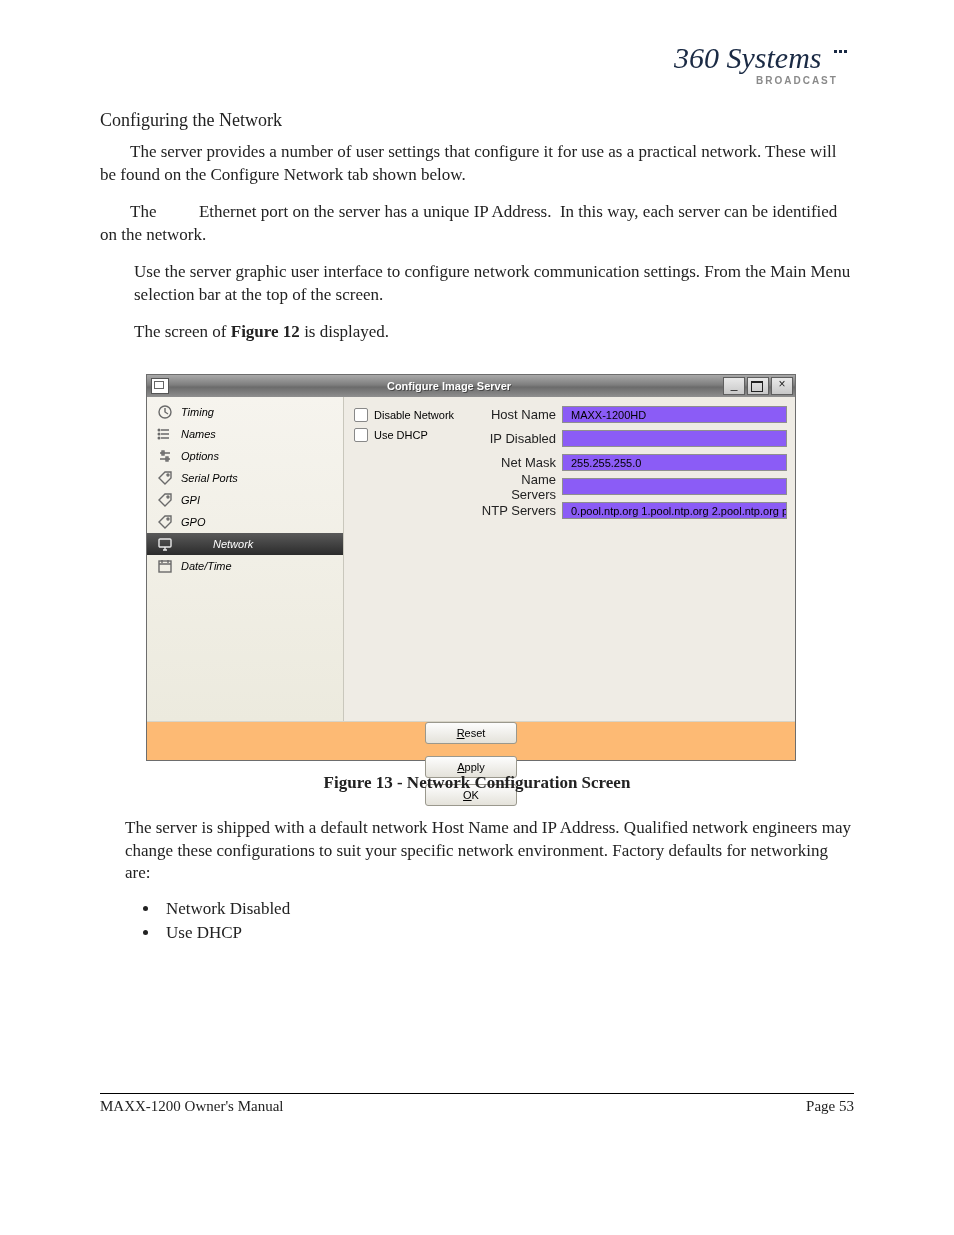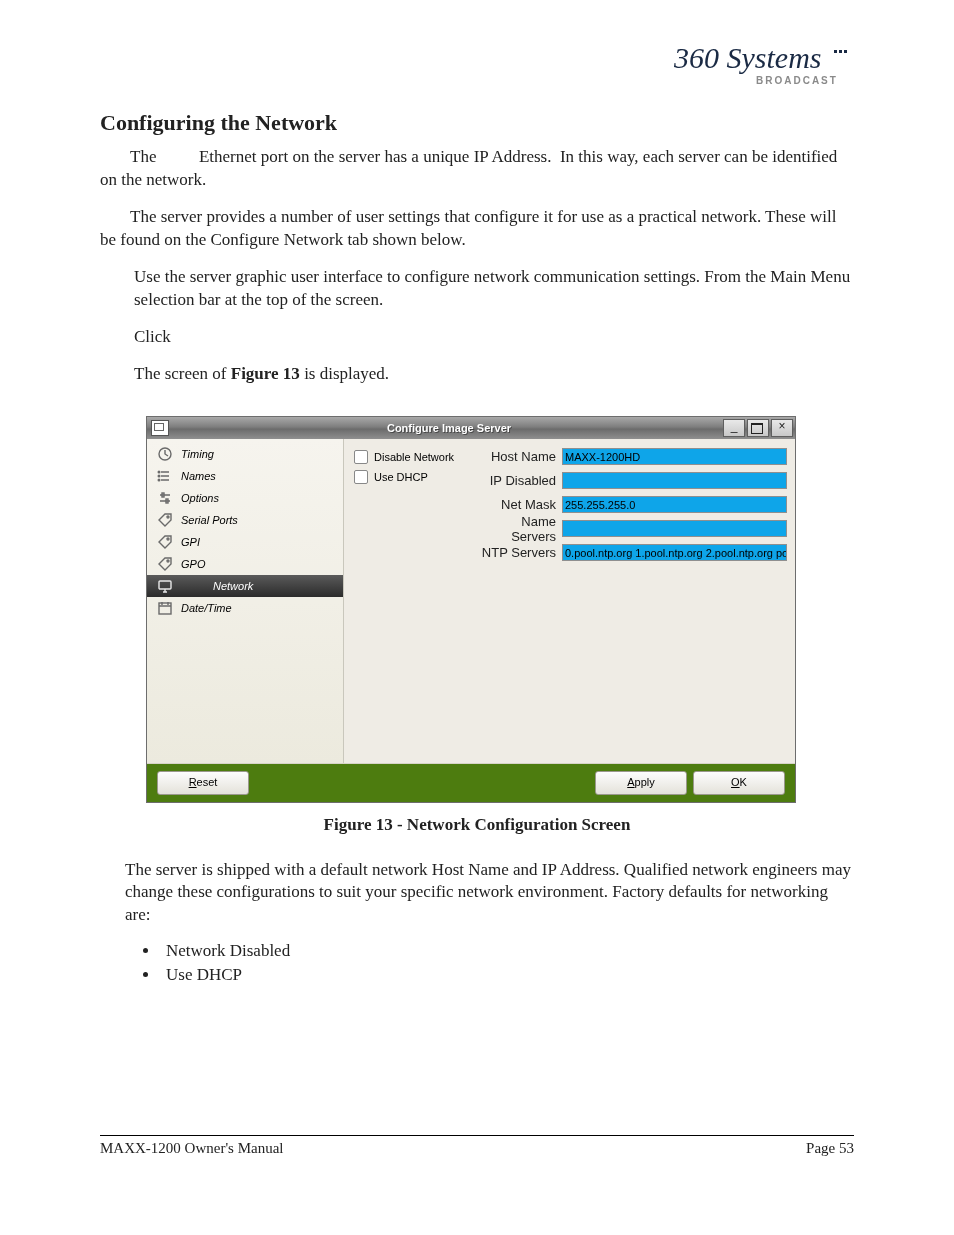--- a/index.html
+++ b/index.html
@@ -16,22 +16,22 @@
     width: 954px;
   }
   .logo {
     text-align: right;
     margin-bottom: 10px;
     height: 60px;
   }
   .logo svg { display: inline-block; }
   h2.section-title {
     font-family: "Book Antiqua", Palatino, "Times New Roman", serif;
-    font-weight: bold;
-    font-size: 22px;
+    font-weight: normal;
+    font-size: 18px;
     margin: 0 0 10px 0;
   }
   p.body {
     font-size: 17px;
     margin: 0 0 14px 0;
     line-height: 1.35;
   }
   p.indent { text-indent: 30px; }
   p.sub { margin-left: 34px; }
   .subhead {
@@ -161,35 +161,36 @@
     width: 82px;
     text-align: right;
     padding-right: 6px;
     font-size: 13px;
     color:#222;
   }
   .finput {
     flex:1;
     height:17px;
     border:1px solid #8f8f8f;
-    background:#0ea5e9;
-    padding: 0 2px;
+    background:#8b5cf6;
+    padding: 0 8px;
     font-family: Arial, sans-serif;
     font-size: 11px;
     line-height:17px;
     box-sizing:border-box;
     overflow:hidden; white-space:nowrap;
   }
   .dlg-foot {
     height: 38px;
-    background:#4d7c0f;
+    background:#fdba74;
     border-top:1px solid #d7d4c8;
     display:flex; align-items:center;
     padding: 0 10px;
     gap: 6px;
+    flex-direction: column;
   }
   .dlg-foot .spacer{ flex:1; }
   .btn {
     min-width: 74px; height:22px;
     background: linear-gradient(#fdfdfd,#e4e2da);
     border:1px solid #9a988d;
     border-radius:3px;
     font-family: Arial, sans-serif;
     font-size: 11px;
     text-align:center; line-height:20px;
@@ -223,27 +224,26 @@
       <text x="0" y="28" font-family="'Brush Script MT', cursive" font-size="30" fill="#1a2a44" font-style="italic">360 Systems</text>
       <rect x="160" y="10" width="3" height="3" fill="#1a2a44"></rect>
       <rect x="165" y="10" width="3" height="3" fill="#1a2a44"></rect>
       <rect x="170" y="10" width="3" height="3" fill="#1a2a44"></rect>
       <text x="82" y="44" font-family="Arial" font-size="10" font-weight="bold" fill="#8a8a8a" letter-spacing="2">BROADCAST</text>
     </svg>
   </div>
 
   <h2 class="section-title">Configuring the Network</h2>
 
+  <p class="body indent">The server provides a number of user settings that configure it for use as a practical network. These will be found on the Configure Network tab shown below.</p>
   <p class="body indent" style="white-space:pre-wrap;">The          Ethernet port on the server has a unique IP Address.  In this way, each server can be identified on the network.</p>
-  <p class="body indent">The server provides a number of user settings that configure it for use as a practical network. These will be found on the Configure Network tab shown below.</p>
 
   <p class="body sub">Use the server graphic user interface to configure network communication settings. From the Main Menu selection bar at the top of the screen.</p>
-  <p class="body sub">Click</p>
   <p class="body sub">
-    <span>The screen of </span><b>Figure 13</b><span> is displayed.</span>
+    <span>The screen of </span><b>Figure 12</b><span> is displayed.</span>
   </p>
 
   <div class="dialog-wrap">
     <div class="dlg">
       <div class="dlg-title">
         <span class="icon-box"></span>
         <span class="title-text">Configure Image Server</span>
         <span class="winbtns">
           <span class="winbtn">_</span>
           <span class="winbtn max"></span>

